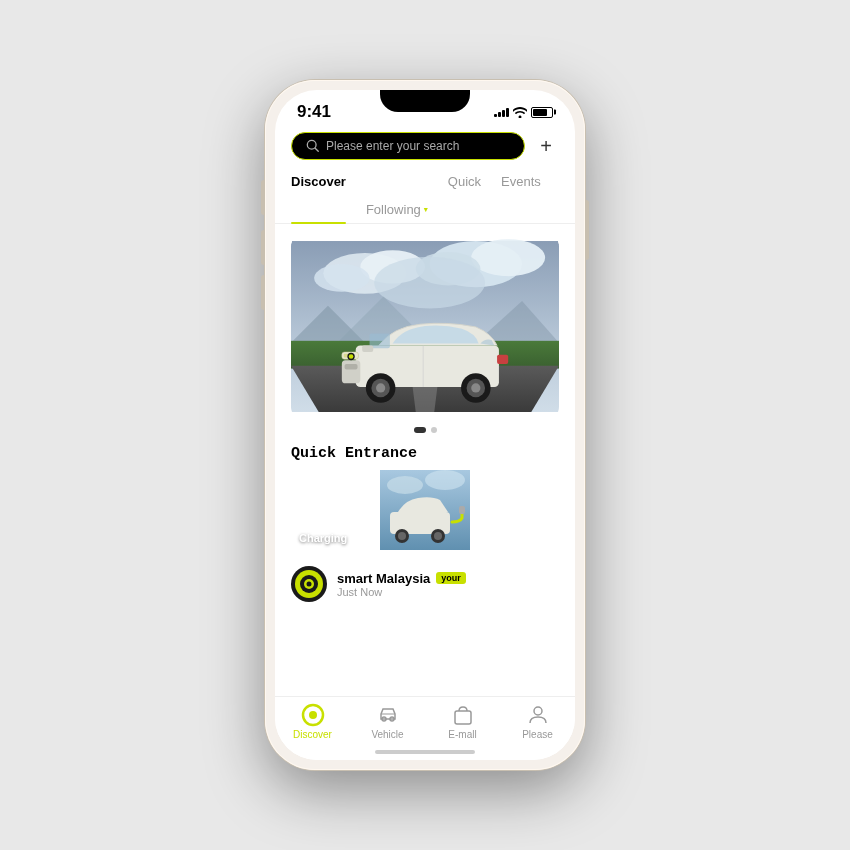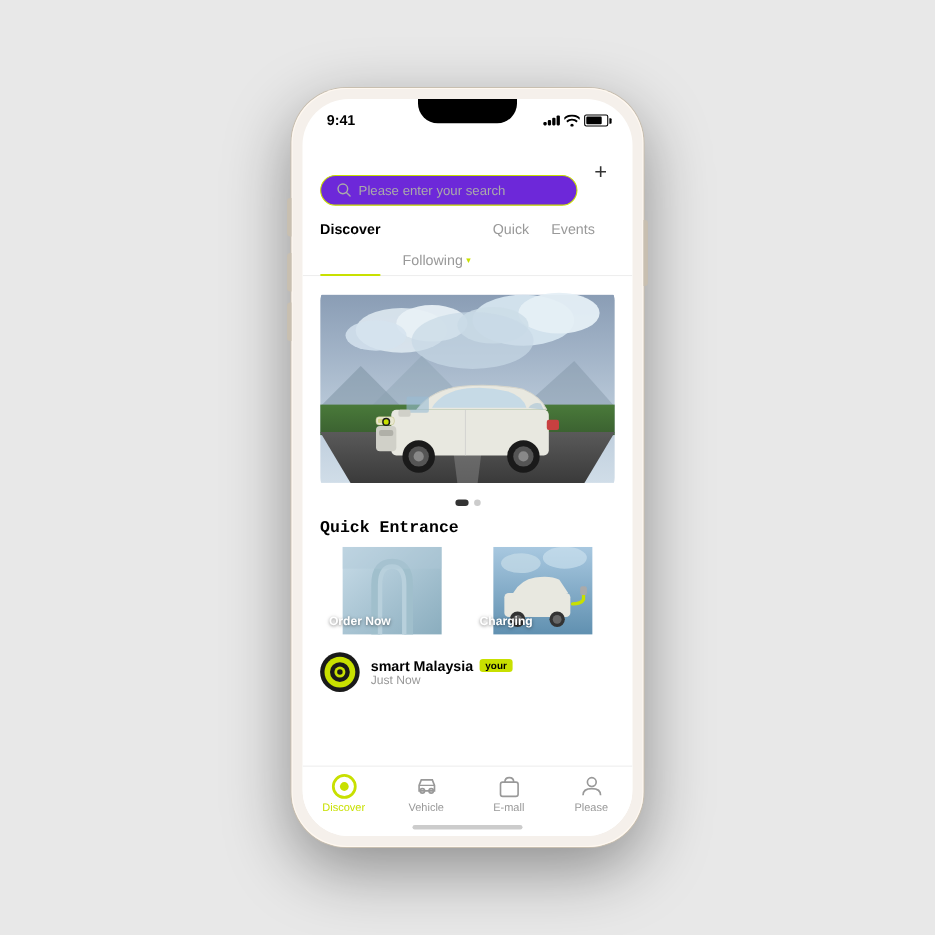--- a/index.html
+++ b/index.html
@@ -73,21 +73,21 @@
       left: 50%;
       transform: translateX(-50%);
       width: 90px;
       height: 22px;
       background: #000;
       border-radius: 0 0 18px 18px;
       z-index: 20;
     }
 
     .status-time {
-      font-size: 13px;
+      font-size: 17px;
       font-weight: 600;
       color: #000;
     }
 
     .status-icons {
       display: flex;
       align-items: center;
       gap: 4px;
     }
 
@@ -146,22 +146,21 @@
       gap: 8px;
     }
 
     .search-bar {
       flex: 1;
       border: 1.5px solid #c8e000;
       border-radius: 20px;
       padding: 6px 14px;
       display: flex;
       gap: 6px;
-      background: #6d28d9;
-      margin-top: 32px;
+      background: #000000;
     }
 
     .search-icon-svg {
       width: 14px;
       height: 14px;
       color: #aaa;
       flex-shrink: 0;
     }
 
     .search-placeholder {
@@ -558,37 +557,20 @@
         <div class="dots-indicator">
           <div class="dot active"></div>
           <div class="dot"></div>
         </div>
       </div>
 
       <div class="section-title">Quick Entrance</div>
 
       <div class="quick-entrance-grid">
 
-        <div class="quick-card">
-          <svg class="quick-card-bg" viewBox="0 0 90 80" xmlns="http://www.w3.org/2000/svg">
-            <defs>
-              <linearGradient id="orderGrad" x1="0%" y1="0%" x2="100%" y2="100%">
-                <stop offset="0%" style="stop-color:#c8dce8"></stop>
-                <stop offset="100%" style="stop-color:#8aadbe"></stop>
-              </linearGradient>
-            </defs>
-            <rect width="90" height="80" fill="url(#orderGrad)"></rect>
-
-            <path d="M30 80 L30 35 Q30 15 45 15 Q60 15 60 35 L60 80" fill="none" stroke="#a0bfcc" stroke-width="8"></path>
-            <path d="M34 80 L34 35 Q34 18 45 18 Q56 18 56 35 L56 80" fill="none" stroke="#b8d0dc" stroke-width="4"></path>
-
-            <rect x="0" y="0" width="90" height="20" fill="#b0c8d8" opacity="0.4"></rect>
-          </svg>
-          <span class="quick-card-label">Order Now</span>
-        </div>
 
 
         <div class="quick-card">
           <svg class="quick-card-bg" viewBox="0 0 90 80" xmlns="http://www.w3.org/2000/svg">
             <defs>
               <linearGradient id="chargeGrad" x1="0%" y1="0%" x2="0%" y2="100%">
                 <stop offset="0%" style="stop-color:#a8c8e0"></stop>
                 <stop offset="100%" style="stop-color:#6090b0"></stop>
               </linearGradient>
             </defs>

